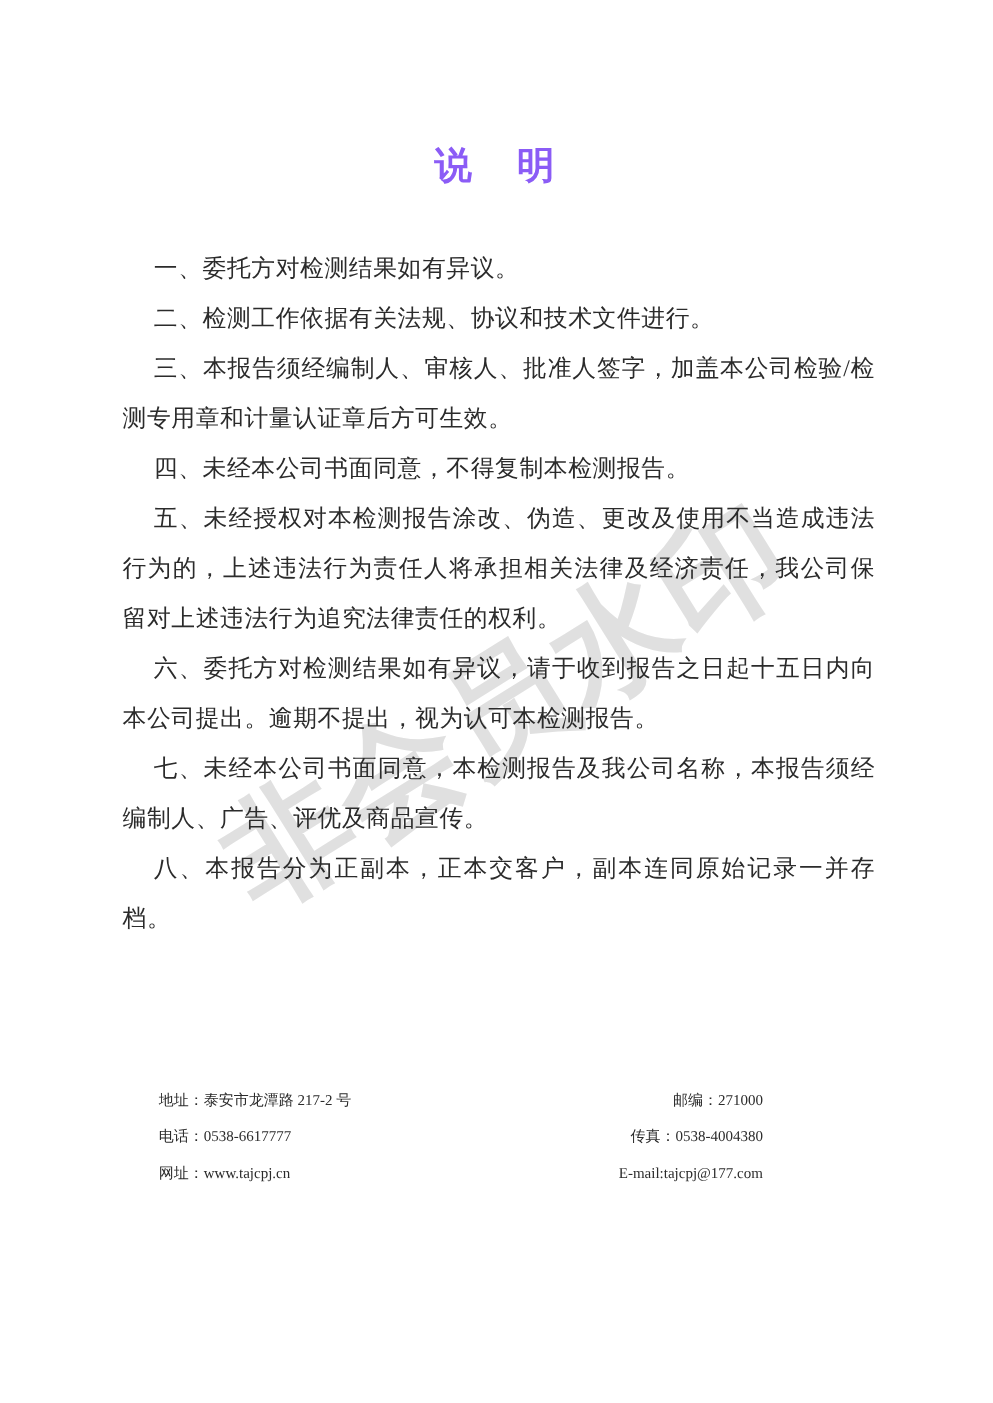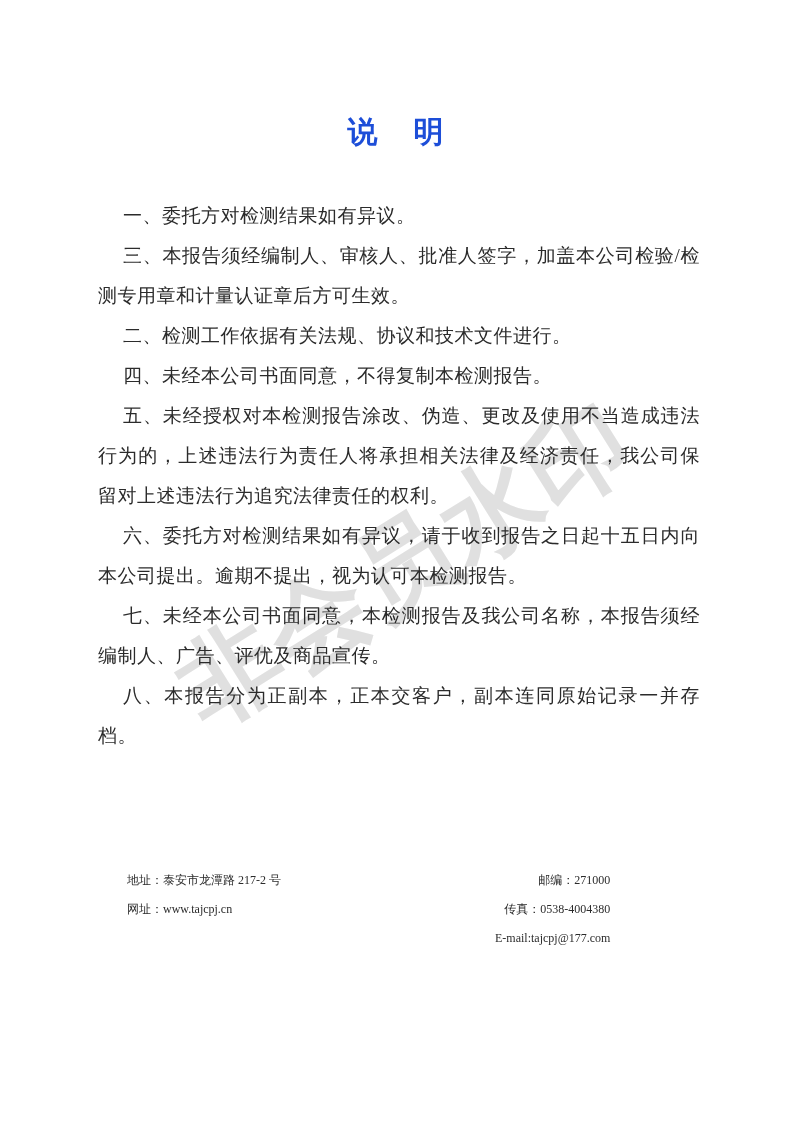--- a/index.html
+++ b/index.html
@@ -33,21 +33,21 @@
   .title {
     position: absolute;
     top: 112px;
     left: 0;
     width: 100%;
     margin: 0;
     text-align: center;
     font-size: 30px;
     font-weight: bold;
     letter-spacing: 3px;
-    color: #1d4ed8;
+    color: #8b5cf6;
     z-index: 2;
   }
   .notes {
     position: absolute;
     top: 196px;
     left: 98px;
     width: 602px;
     z-index: 2;
   }
   .notes p {
@@ -78,32 +78,33 @@
 <body>
 
 <div class="page">
 
   <div class="watermark" style="color: rgb(224, 224, 224);">非会员水印</div>
 
   <h1 class="title">说　明</h1>
 
   <div class="notes">
     <p>一、委托方对检测结果如有异议。</p>
+    <p>二、检测工作依据有关法规、协议和技术文件进行。</p>
     <p>三、本报告须经编制人、审核人、批准人签字，加盖本公司检验/检测专用章和计量认证章后方可生效。</p>
-    <p>二、检测工作依据有关法规、协议和技术文件进行。</p>
     <p>四、未经本公司书面同意，不得复制本检测报告。</p>
     <p>五、未经授权对本检测报告涂改、伪造、更改及使用不当造成违法行为的，上述违法行为责任人将承担相关法律及经济责任，我公司保留对上述违法行为追究法律责任的权利。</p>
     <p>六、委托方对检测结果如有异议，请于收到报告之日起十五日内向本公司提出。逾期不提出，视为认可本检测报告。</p>
     <p>七、未经本公司书面同意，本检测报告及我公司名称，本报告须经编制人、广告、评优及商品宣传。</p>
     <p>八、本报告分为正副本，正本交客户，副本连同原始记录一并存档。</p>
   </div>
 
   <div class="footer">
     <div class="footer-col left">
       <div class="footer-line">地址：泰安市龙潭路 217-2 号</div>
+      <div class="footer-line">电话：0538-6617777</div>
       <div class="footer-line">网址：www.tajcpj.cn</div>
     </div>
     <div class="footer-col right">
       <div class="footer-line">邮编：271000</div>
       <div class="footer-line">传真：0538-4004380</div>
       <div class="footer-line">E-mail:tajcpj@177.com</div>
     </div>
   </div>
 
 </div>

